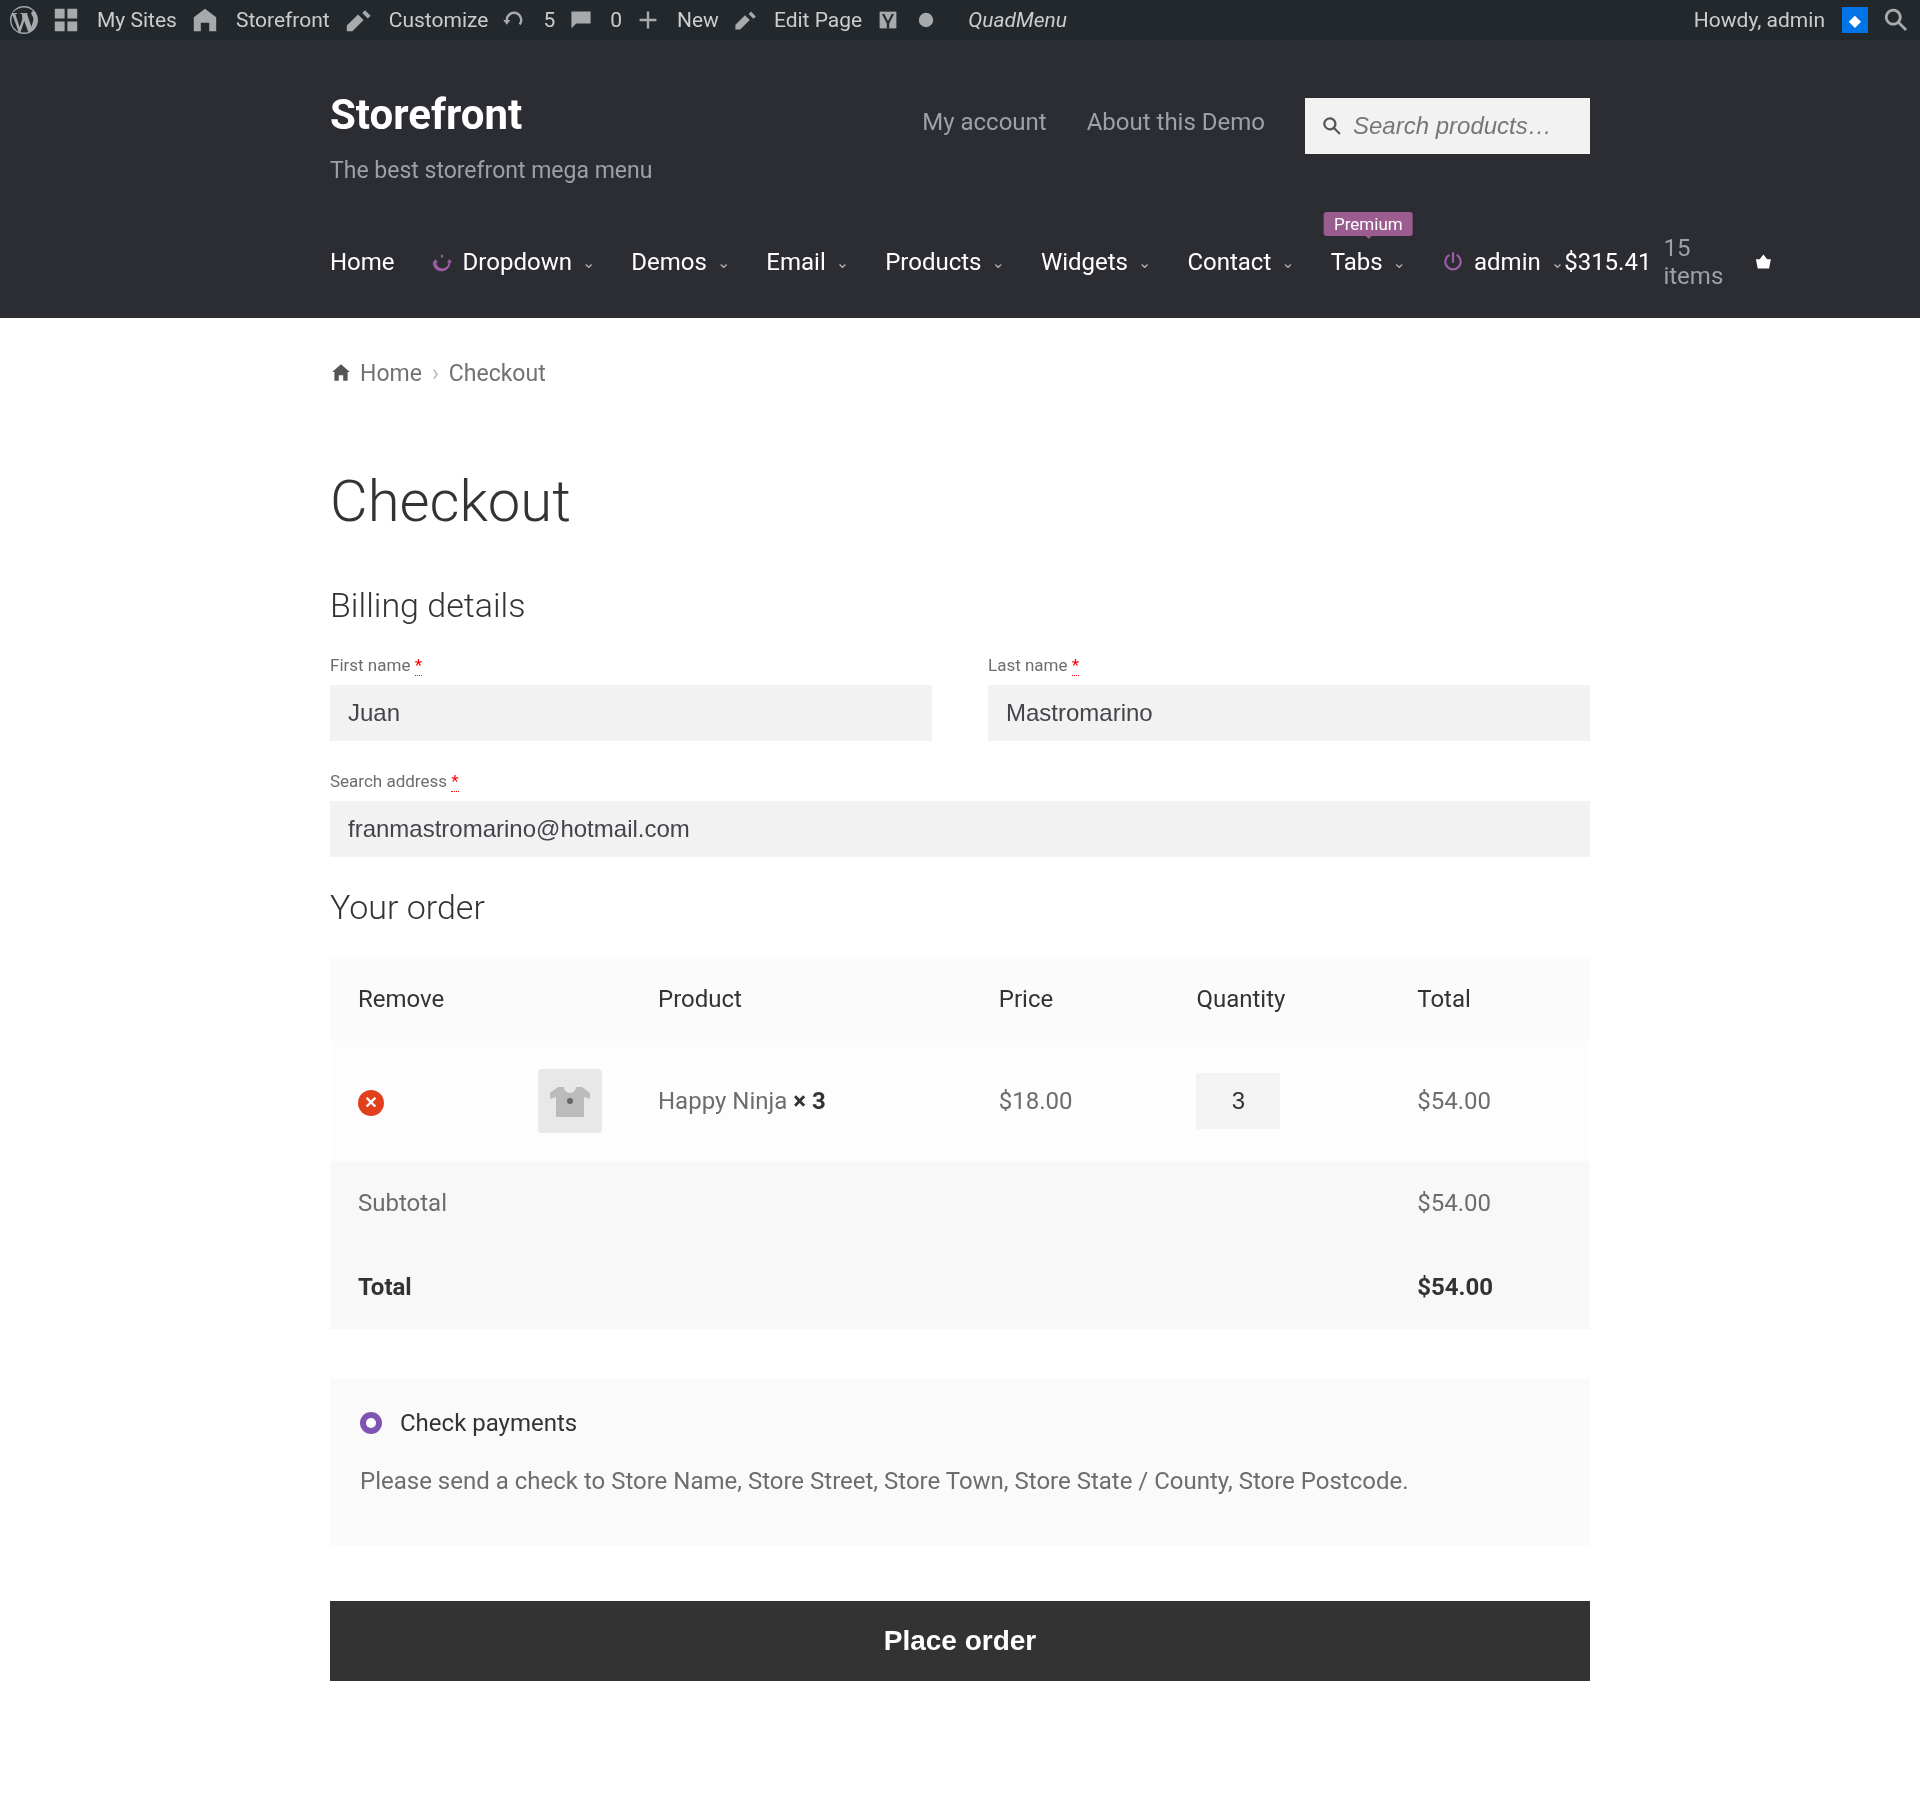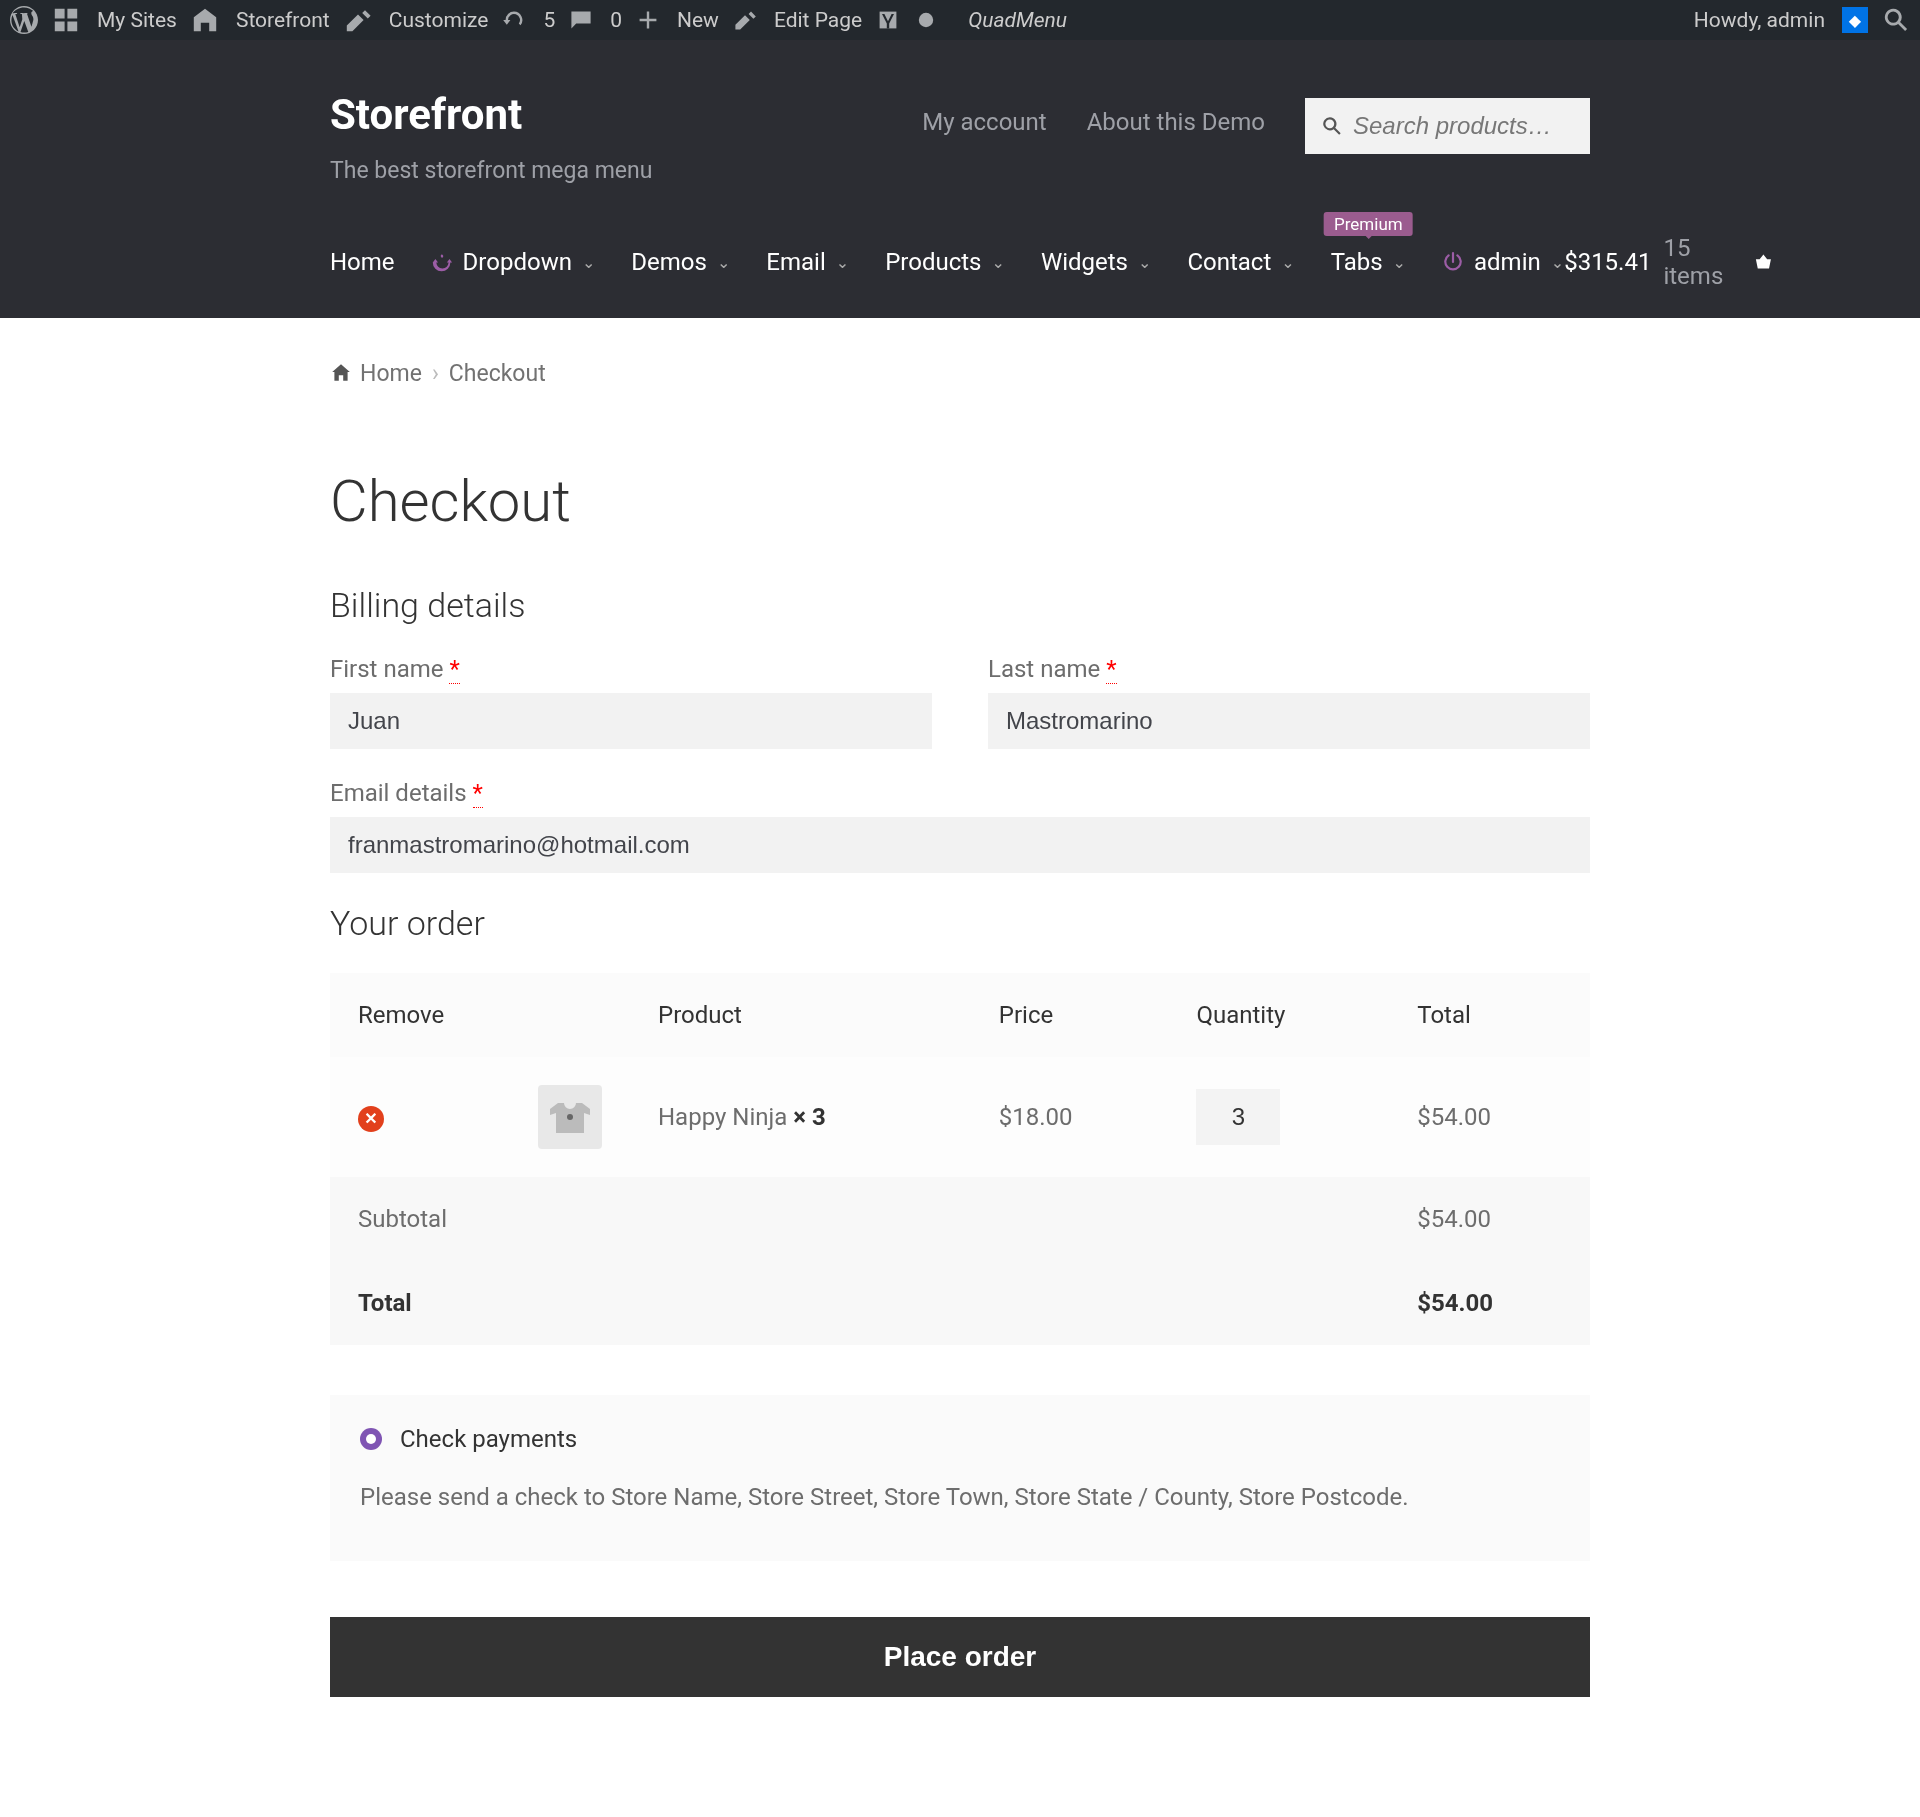--- a/index.html
+++ b/index.html
@@ -46,21 +46,21 @@
 .breadcrumb .sep { margin: 0 10px; color: #bbb; }
 .home-ico { width: 22px; height: 22px; fill: #555; vertical-align: -3px; margin-right: 8px; }
 
 h1.page-title { font-size: 58px; color: #333; font-weight: 300; margin: 40px 0 50px; }
 h3 { font-size: 34px; color: #333; font-weight: 300; margin-bottom: 30px; }
 
 
 .form-row { display: flex; gap: 56px; margin-bottom: 30px; }
 .form-field { flex: 1; }
 .form-field.full { flex: 0 0 100%; }
-.form-field label { display: block; font-size: 24px; color: #6d6d6d; margin-bottom: 10px; }
+.form-field label { display: block; font-size: 17px; color: #6d6d6d; margin-bottom: 10px; }
 .req { color: red; border-bottom: 1px dotted red; }
 .form-field input { width: 100%; height: 56px; padding: 0 18px; border: none; background: #f2f2f2; font-size: 24px; color: #43454b; }
 
 
 .order-table { width: 100%; border-collapse: collapse; font-size: 24px; }
 .order-table thead th { background: #fbfbfb; padding: 28px; text-align: left; color: #333; font-weight: 400; }
 .order-table tbody td { background: #fdfdfd; padding: 28px; vertical-align: middle; }
 .order-table tfoot th, .order-table tfoot td { background: #f8f8f8; padding: 28px; text-align: left; font-weight: 400; }
 .order-table tfoot tr:last-child td { font-weight: 700; color: #333; }
 .remove-x { display: inline-flex; width: 26px; height: 26px; background: #e2401c; border-radius: 50%; align-items: center; justify-content: center; color: #fff; font-size: 16px; font-weight: bold; cursor: pointer; }
@@ -247,21 +247,21 @@
       <label><span>First name</span> <span class="req">*</span></label>
       <input type="text" value="Juan" style="">
     </div>
     <div class="form-field">
       <label><span>Last name</span> <span class="req">*</span></label>
       <input type="text" value="Mastromarino" style="">
     </div>
   </div>
   <div class="form-row">
     <div class="form-field full">
-      <label><span>Email details</span> <span class="req">*</span></label>
+      <label><span>Search address</span> <span class="req">*</span></label>
       <input type="text" value="franmastromarino@hotmail.com" style="">
     </div>
   </div>
 
   <h3 style="margin-top:30px;">Your order</h3>
   <table class="order-table">
     <thead>
       <tr>
         <th style="width:180px;">Remove</th>
         <th style="width:120px;"></th>

